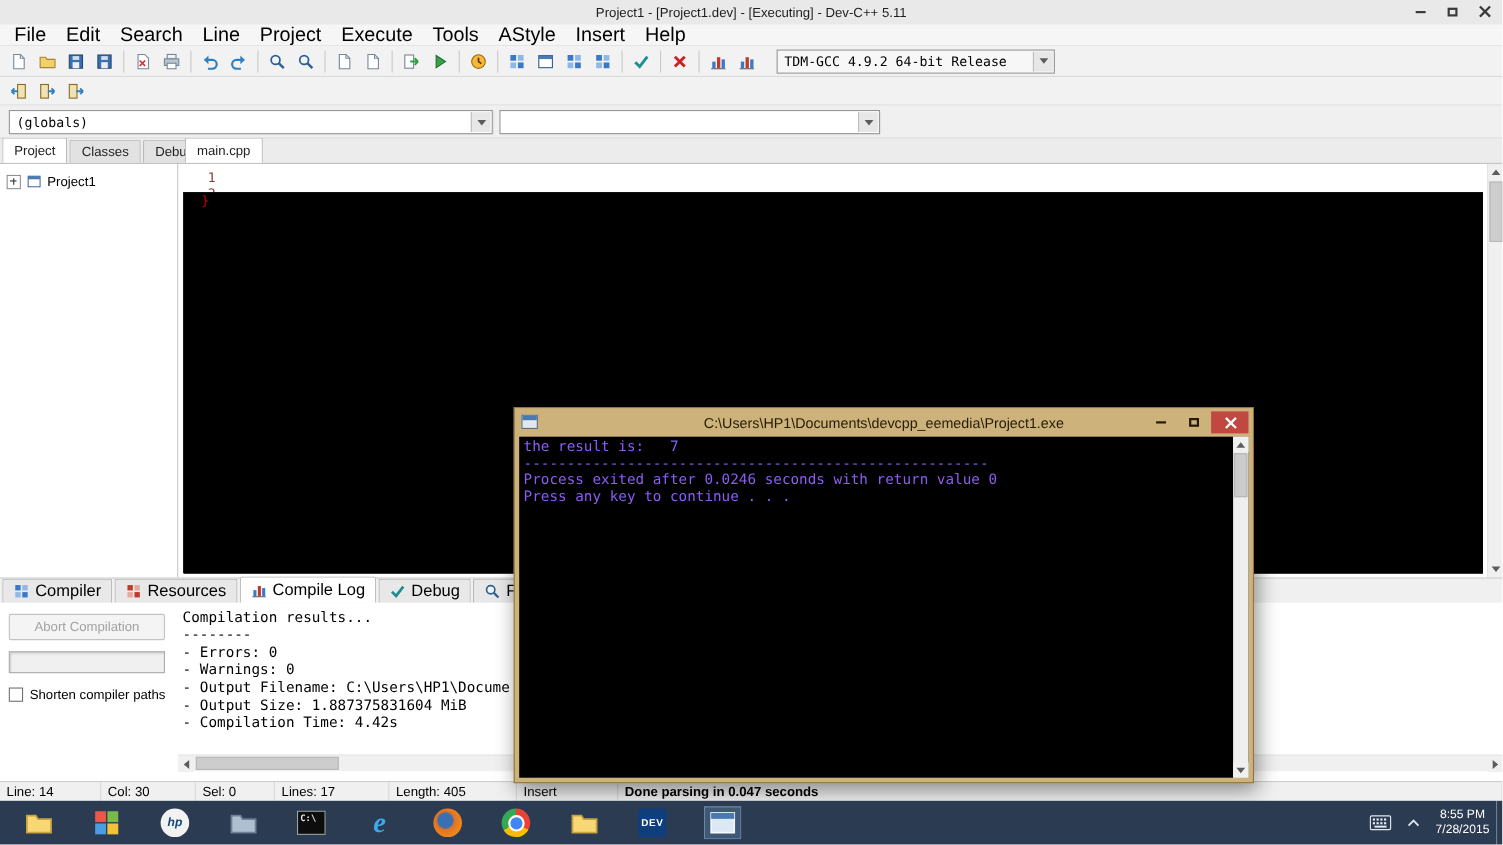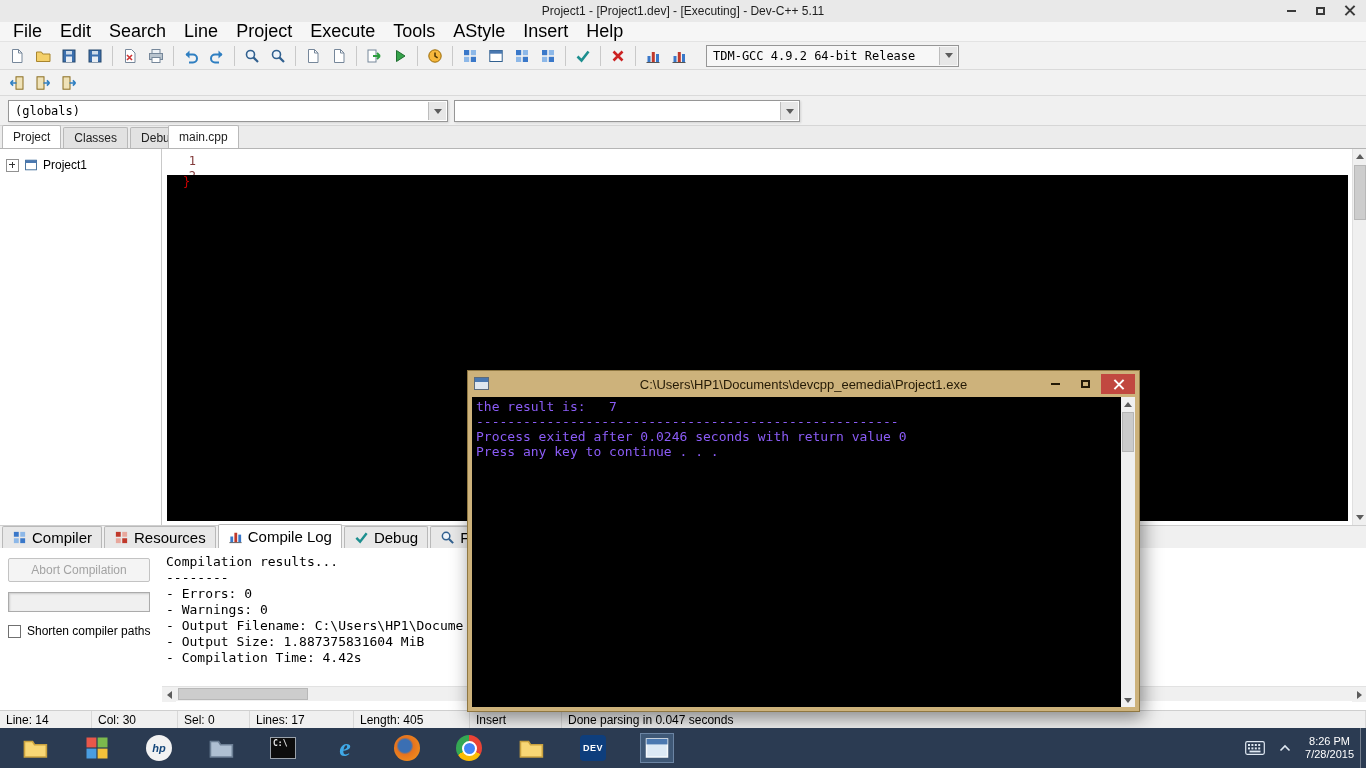--- a/index.html
+++ b/index.html
@@ -514,21 +514,21 @@
       </div>
   </div>
 
   <div class="statusbar" id="statusbar">
       <div class="sseg" style="width: 92px;">Line: 14</div>
       <div class="sseg" style="width: 86px;">Col: 30</div>
       <div class="sseg" style="width: 72px;">Sel: 0</div>
       <div class="sseg" style="width: 104px;">Lines: 17</div>
       <div class="sseg" style="width: 116px;">Length: 405</div>
       <div class="sseg" style="width: 92px;">Insert</div>
-      <div class="sseg" style="flex: 1 1 0%;">Done parsing in 0.047 seconds</div>
+      <div class="sseg" style="flex: 1 1 0%; font-weight: bold;">Done parsing in 0.047 seconds</div>
     </div>
 
   <div class="console">
     <div class="ctitle">
       <span class="cicon"></span>
       <div class="ctitletext">C:\Users\HP1\Documents\devcpp_eemedia\Project1.exe</div>
       <div class="cbtns" id="cbtns">
           <div class="cbtn">
             <span class="glyph-min"></span>
           </div>
@@ -573,21 +573,21 @@
               </g>
             </svg>
           </div>
           <div class="trayicon">
             <svg width="12" height="8" viewBox="0 0 12 8">
               <path d="M1.5 6.5L6 2l4.5 4.5" fill="none" stroke="#dfe8f2" stroke-width="1.6"></path>
             </svg>
           </div>
         </div>
       <div class="clock">
-        <div>8:26 PM</div>
+        <div>8:55 PM</div>
         <div>7/28/2015</div>
       </div>
     </div>
     <div class="showdesktop"></div>
   <div class="titem" style="left: 20px;">
         <svg width="26" height="26" viewBox="0 0 16 16">
           <path d="M1.5 4h5l1.2 2h7.3v7.5h-13.5z" fill="#f8d775" stroke="#caa23f"></path>
         </svg>
       </div>
       <div class="titem" style="left: 82px;">

